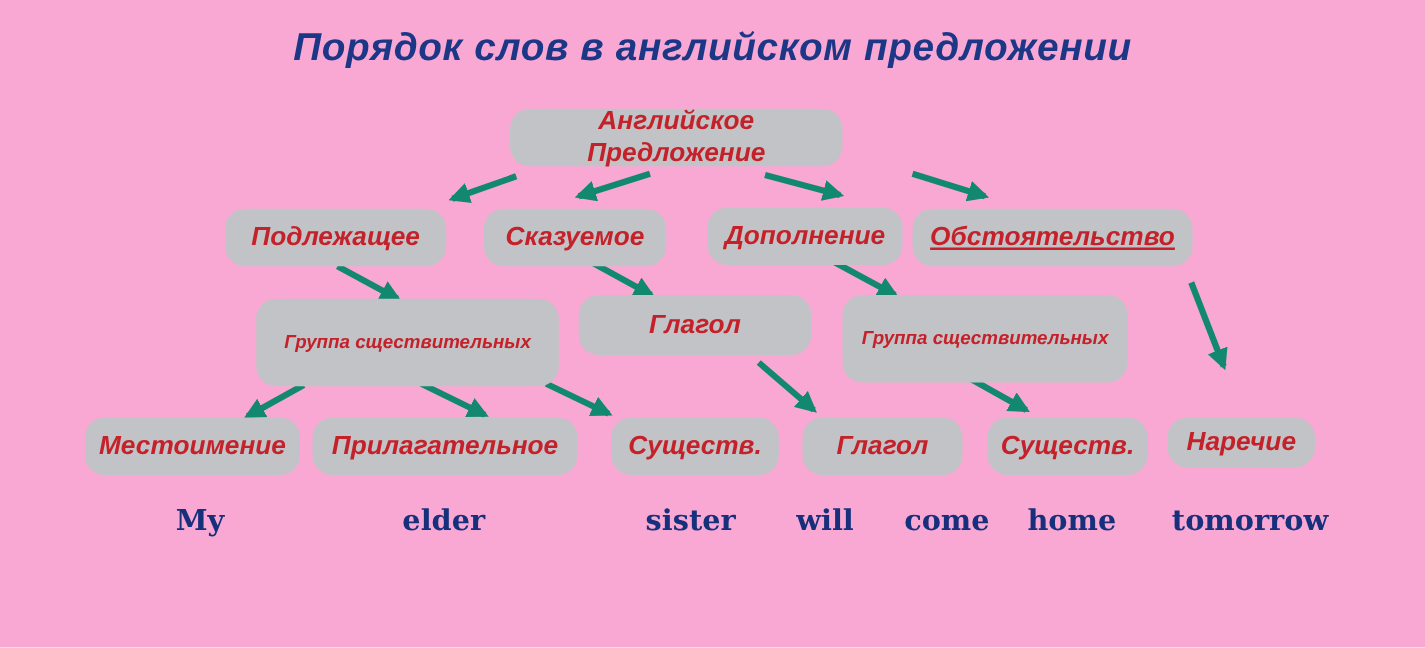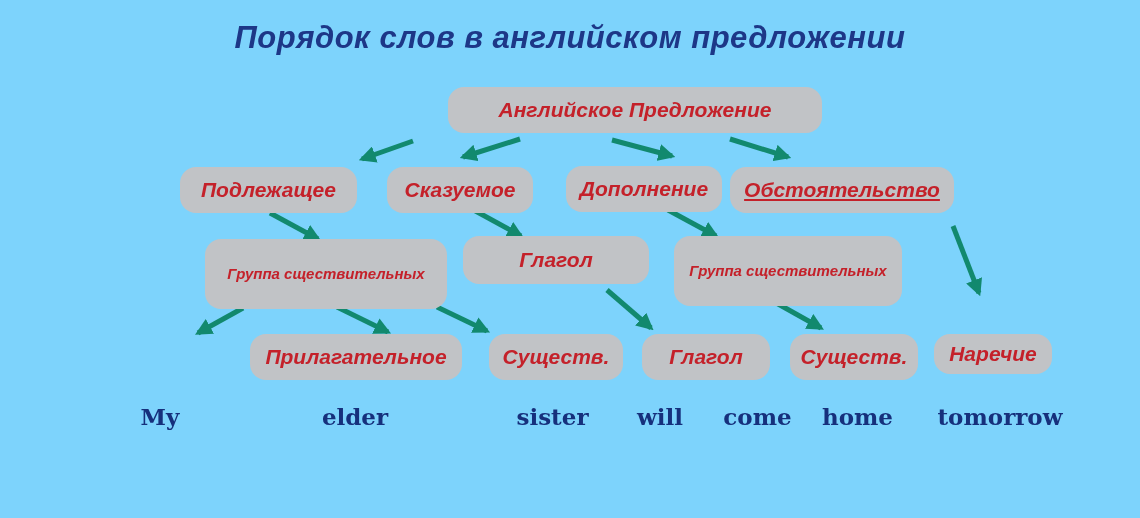--- a/index.html
+++ b/index.html
@@ -5,21 +5,21 @@
   html, body {
     margin: 0;
     padding: 0;
     background: #ffffff;
     font-family: "Liberation Sans", sans-serif;
   }
   .stage {
     position: relative;
     width: 1140px;
     height: 518px;
-    background: #7dd3fc;
+    background: #f9a8d4;
     overflow: hidden;
   }
   .title {
     position: absolute;
     left: 0;
     top: 20px;
     width: 1140px;
     text-align: center;
     font-size: 31px;
     font-weight: bold;
@@ -37,21 +37,21 @@
     text-align: center;
     color: #c4212a;
     font-weight: bold;
     font-style: italic;
     font-size: 21px;
     line-height: 1.25;
     padding: 2px 6px;
     box-sizing: border-box;
   }
   .node.small-text { font-size: 15px; }
-  #n-sentence        { left: 448px; top: 87px;  width: 374px; height: 46px; }
+  #n-sentence        { left: 408px; top: 87px;  width: 266px; height: 46px; }
   #n-subject         { left: 180px; top: 167px; width: 177px; height: 46px; }
   #n-predicate       { left: 387px; top: 167px; width: 146px; height: 46px; }
   #n-object          { left: 566px; top: 166px; width: 156px; height: 46px; }
   #n-adverbial       { left: 730px; top: 167px; width: 224px; height: 46px; text-decoration: underline; }
   #n-noun-group-left { left: 205px; top: 239px; width: 242px; height: 70px; }
   #n-verb-mid        { left: 463px; top: 236px; width: 186px; height: 48px; }
   #n-noun-group-right{ left: 674px; top: 236px; width: 228px; height: 70px; }
   #n-pronoun         { left: 68px;  top: 334px; width: 172px; height: 46px; }
   #n-adjective       { left: 250px; top: 334px; width: 212px; height: 46px; }
   #n-noun1           { left: 489px; top: 334px; width: 134px; height: 46px; }
@@ -112,20 +112,21 @@
   </svg>
 
   <div class="node" id="n-sentence">Английское Предложение</div>
   <div class="node" id="n-subject">Подлежащее</div>
   <div class="node" id="n-predicate">Сказуемое</div>
   <div class="node" id="n-object">Дополнение</div>
   <div class="node" id="n-adverbial">Обстоятельство</div>
   <div class="node small-text" id="n-noun-group-left">Группа сществительных</div>
   <div class="node" id="n-verb-mid">Глагол</div>
   <div class="node small-text" id="n-noun-group-right">Группа сществительных</div>
+  <div class="node" id="n-pronoun">Местоимение</div>
   <div class="node" id="n-adjective">Прилагательное</div>
   <div class="node" id="n-noun1">Существ.</div>
   <div class="node" id="n-verb">Глагол</div>
   <div class="node" id="n-noun2">Существ.</div>
   <div class="node" id="n-adverb">Наречие</div>
 
   <div class="word" id="w-my">My</div>
   <div class="word" id="w-elder">elder</div>
   <div class="word" id="w-sister">sister</div>
   <div class="word" id="w-will">will</div>

